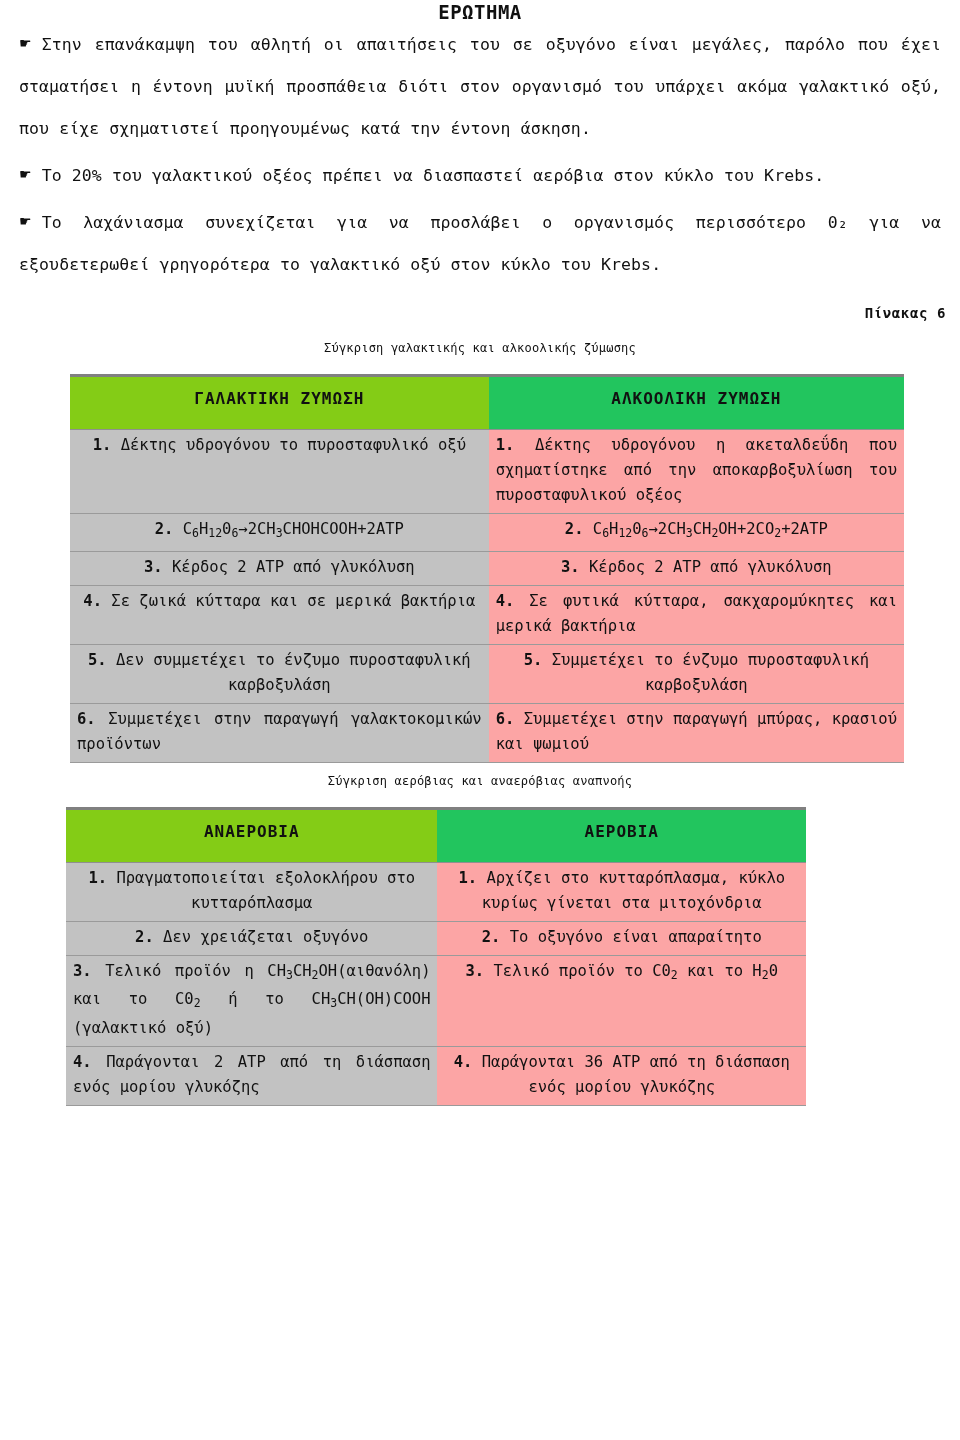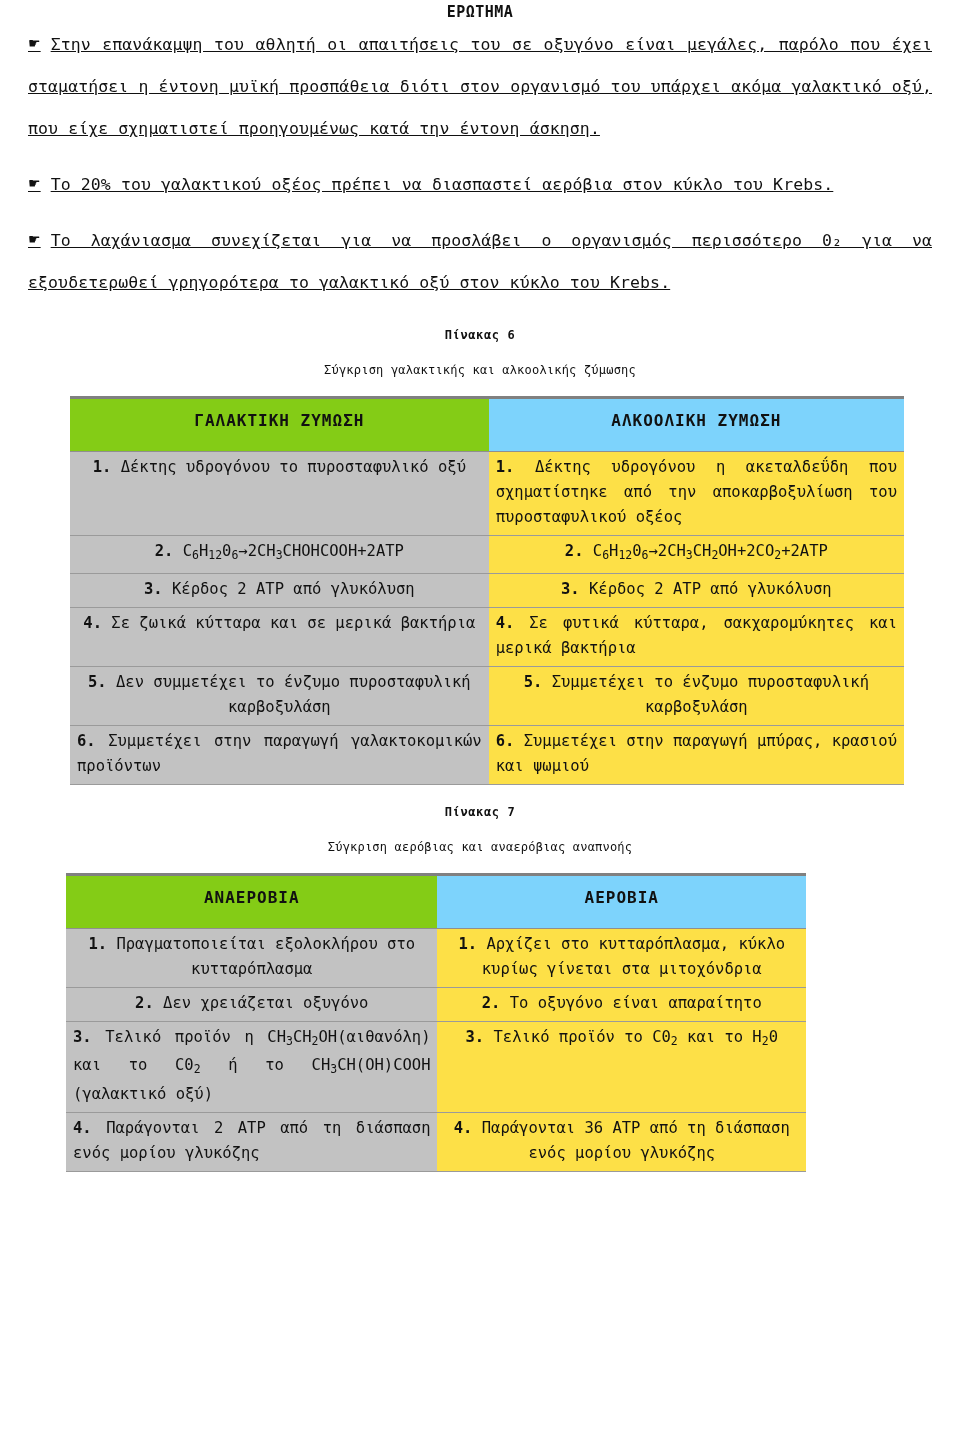--- a/index.html
+++ b/index.html
@@ -20,59 +20,58 @@
   .page {
     width: 960px;
     box-sizing: border-box;
     padding: 0 14px;
   }
 
   
   .q-label {
     text-align: center;
     font-weight: bold;
-    font-size: 15px;
+    font-size: 19px;
     letter-spacing: 0.5px;
     margin: 0;
     padding-top: 2px;
     line-height: 20px;
   }
   .q-text {
     text-align: center;
     font-weight: bold;
     font-size: 17px;
     line-height: 31px;
     margin: 6px 0 0 0;
     letter-spacing: 0.2px;
   }
 
   
   .para {
     font-size: 16.5px;
     line-height: 42px;
     text-align: justify;
-    margin: 14px;
+    margin: 5px;
     padding: 0;
     letter-spacing: 0.1px;
-    text-decoration: underline;
   }
   .para.first { margin-top: 2px; }
   .bullet {
     font-family: "DejaVu Sans", sans-serif;
     font-size: 14px;
     padding-right: 10px;
     position: relative;
     top: -2px;
   }
 
   
   .tbl-num {
-    text-align: center;
-    font-weight: bold;
-    font-size: 12px;
+    text-align: right;
+    font-weight: bold;
+    font-size: 14px;
     margin: 10px 0 0 0;
     line-height: 34px;
     letter-spacing: 0.6px;
   }
   .tbl-cap {
     text-align: center;
     font-size: 12px;
     margin: 0;
     line-height: 36px;
     letter-spacing: 0.2px;
@@ -100,23 +99,23 @@
     text-align: center;
     font-weight: bold;
     font-size: 16px;
     letter-spacing: 1px;
     height: 38px;
     padding-top: 9px;
     border-bottom: 1px solid #8f8f8f;
   }
 
   .col-l { width: 50.2%; background: #c2c2c2; }
-  .col-r { width: 49.8%; background: #fde047; }
+  .col-r { width: 49.8%; background: #fca5a5; }
   th.col-l { background: #84cc16; }
-  th.col-r { background: #7dd3fc; margin-top: 36px; }
+  th.col-r { background: #22c55e; margin-top: 36px; }
 
   table.cmp tr:last-child td { border-bottom: 1px solid #9a9a9a; }
 
   .num { font-weight: bold; }
   .jt { text-align: justify; }
   .lt { text-align: center; }
   sub { font-size: 74%; vertical-align: -0.22em; }
   sup { font-size: 74%; vertical-align: 0.42em; }
   .arrow { font-family: "DejaVu Sans Mono", monospace; }
 </style>
@@ -174,21 +173,20 @@
         <td class="col-l lt"><span class="num">5.</span> <span>Δεν συμμετέχει το ένζυμο πυροσταφυλική καρβοξυλάση</span></td>
         <td class="col-r lt"><span class="num">5.</span> <span>Συμμετέχει το ένζυμο πυροσταφυλική καρβοξυλάση</span></td>
       </tr>
       <tr>
         <td class="col-l jt"><span class="num">6.</span> <span>Συμμετέχει στην παραγωγή γαλακτοκομικών προϊόντων</span></td>
         <td class="col-r jt"><span class="num">6.</span> <span>Συμμετέχει στην παραγωγή μπύρας, κρασιού και ψωμιού</span></td>
       </tr>
     </tbody>
   </table>
 
-  <div class="tbl-num">Πίνακας 7</div>
   <div class="tbl-cap">Σύγκριση αερόβιας και αναερόβιας αναπνοής</div>
 
   <table class="cmp t7">
     <colgroup>
         <col class="col-l">
         <col class="col-r">
       </colgroup>
     <thead>
       <tr>
         <th class="col-l">ΑΝΑΕΡΟΒΙΑ</th>

